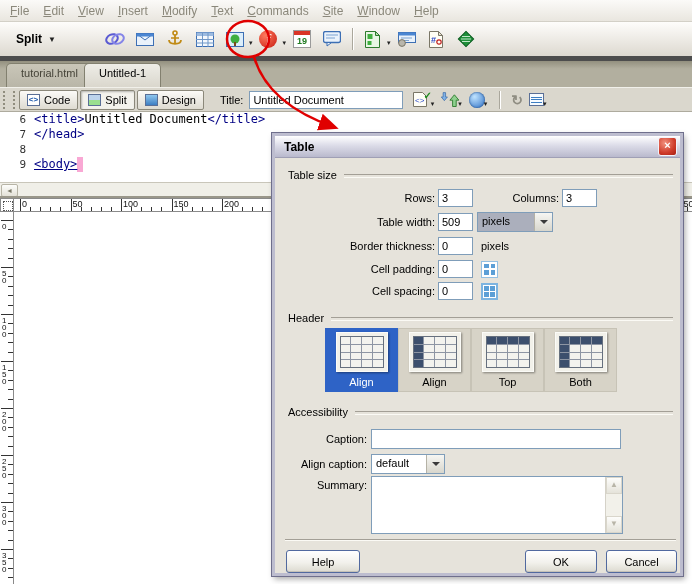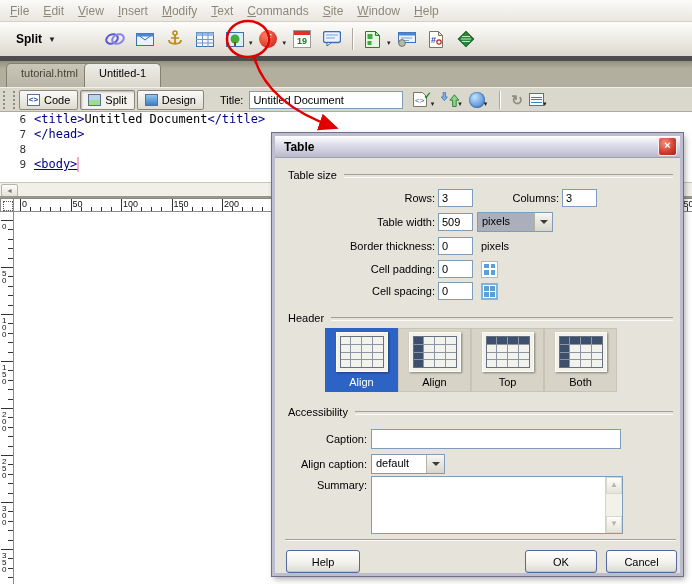--- a/index.html
+++ b/index.html
@@ -51,21 +51,21 @@
     box-shadow:inset 0 0 2px #0c3a7a;}
   .refresh{color:#8f8d82;font-size:14px;font-weight:bold;}
   .vopts{width:15px;height:13px;border:1px solid #5a6f96;background:#f6fbff;display:flex;flex-direction:column;justify-content:space-evenly;padding:1px;box-sizing:border-box;}
   .vopts i{height:1px;background:#3d7ec2;display:block;}
   
   #code-pane{position:absolute;left:0;top:112px;width:692px;height:70px;background:#fff;overflow:hidden;}
   .cline{display:flex;height:15px;line-height:15px;font-family:"DejaVu Sans Mono","Liberation Mono",monospace;font-size:12px;}
   .lnum{width:26px;text-align:right;padding-right:8px;color:#333;font-size:11px;flex:none;}
   .ctag{color:#000084;}
   .ctxt{color:#000;}
-  .ccur{border-right:2px solid #f9a8d4;text-decoration:underline;}
+  .ccur{border-right:6px solid #f9a8d4;text-decoration:underline;}
   #code-hscroll{position:absolute;left:0;top:182px;width:692px;height:14px;background:#f0efe8;border-top:1px solid #c9c6ba;}
   .harrow{position:absolute;left:1px;top:1px;width:15px;height:11px;border:1px solid #b7b4a6;border-radius:2px;
     background:linear-gradient(#fdfdfb,#e3e1d7);color:#7a permit;color:#7a7868;font-size:7px;line-height:11px;text-align:center;}
   #splitter{position:absolute;left:0;top:196px;width:692px;height:2px;background:#9a978a;}
   
   #ruler-corner{position:absolute;left:0;top:198px;width:14px;height:14px;background:#fff;border:1px solid #8a8a8a;box-sizing:border-box;}
   #ruler-corner i{display:block;margin:2px;width:8px;height:8px;border:1px dotted #555;}
   #h-ruler{position:absolute;left:14px;top:198px;width:678px;height:14px;background:#fff;border-top:1px solid #8a8a8a;border-bottom:1px solid #8a8a8a;box-sizing:border-box;overflow:hidden;}
   .htick{position:absolute;bottom:0;width:1px;background:#333;}
   .hlab{position:absolute;top:0;font-size:9px;color:#111;}

